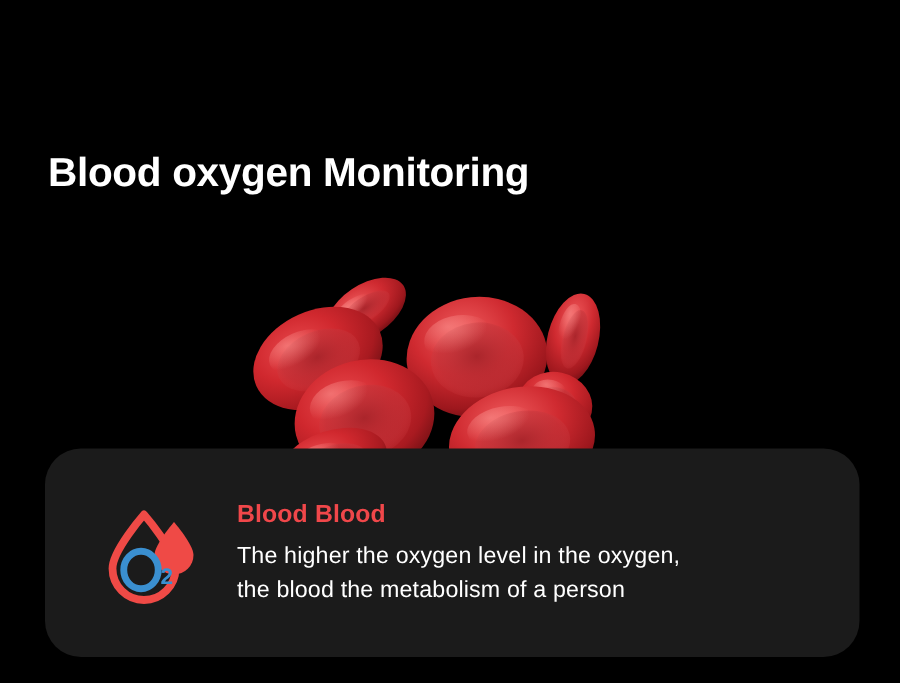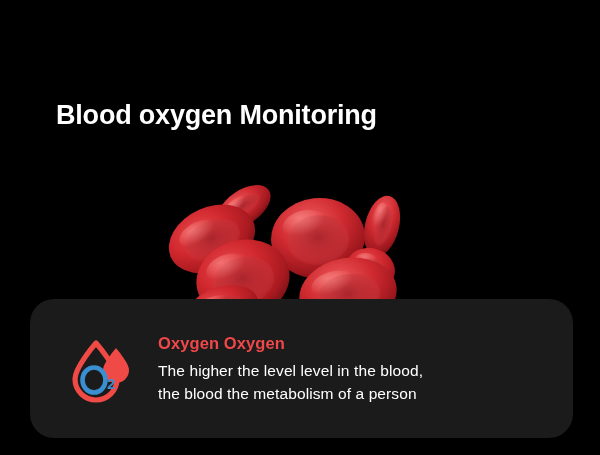--- a/index.html
+++ b/index.html
@@ -16,21 +16,21 @@
     position: relative;
     width: 600px;
     height: 455px;
     background: #000000;
     overflow: hidden;
   }
 
   
   .page-title {
     position: absolute;
-    left: 56px;
+    left: 32px;
     top: 100px;
     font-size: 27px;
     font-weight: bold;
     color: #ffffff;
     letter-spacing: -0.2px;
     white-space: nowrap;
     z-index: 6;
   }
 
   
@@ -193,21 +193,21 @@
 
           <path d="M46 10 C46 10 33 25 33 32 A13 13 0 0 0 59 32 C59 25 46 10 46 10 Z" fill="#ef4a46"></path>
 
           <ellipse cx="24" cy="42" rx="11.5" ry="12.5" fill="none" stroke="#3a8fd0" stroke-width="4.6"></ellipse>
 
           <text x="37" y="51" fill="#3a8fd0" font-size="15" font-weight="bold" font-family="Liberation Sans, sans-serif">2</text>
         </svg>
       </div>
 
       <div class="card-text">
-        <div class="card-heading">Oxygen Oxygen</div>
-        <div class="card-body-line">The higher the level level in the blood,</div>
+        <div class="card-heading">Blood Blood</div>
+        <div class="card-body-line">The higher the oxygen level in the oxygen,</div>
         <div class="card-body-line">the blood the metabolism of a person</div>
       </div>
 
     </div>
   </div>
 
 </div>
 
 </body></html>

